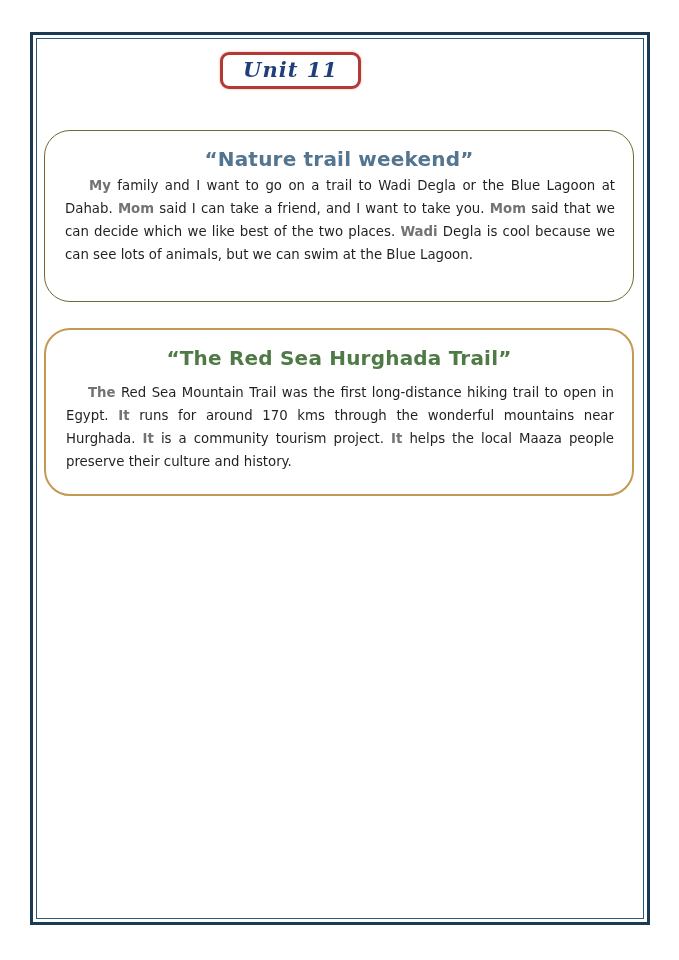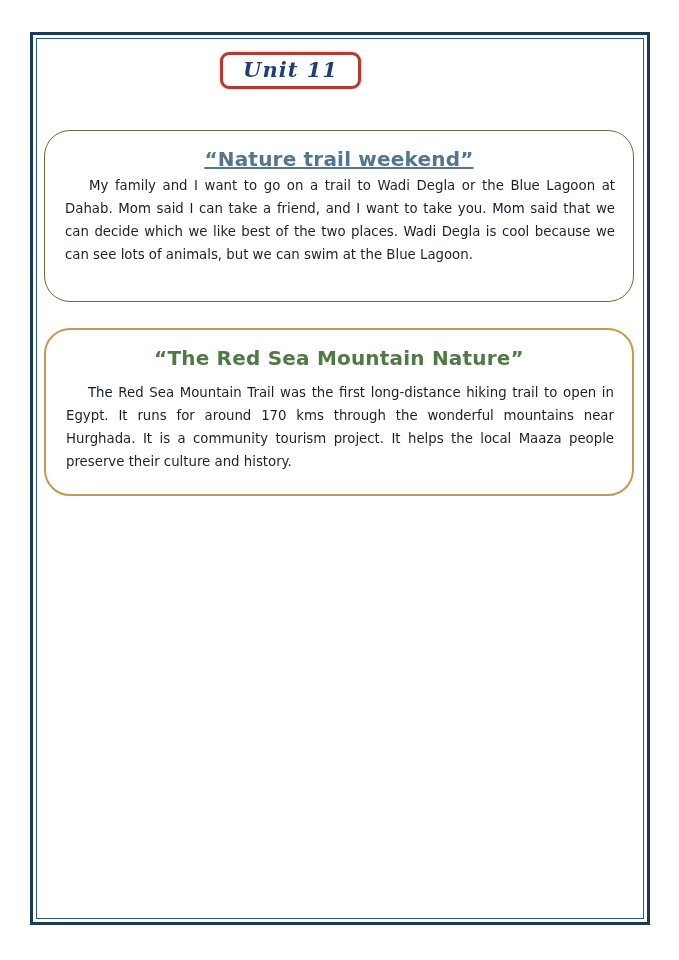--- a/index.html
+++ b/index.html
@@ -87,53 +87,53 @@
   }
 
   .box-heading {
     text-align: center;
     font-family: "DejaVu Sans", sans-serif;
     font-weight: bold;
     font-size: 20px;
     letter-spacing: 0.2px;
     margin: 16px 0 4px 0;
   }
-  .heading-blue { color: #53758f; text-decoration: underline; }
+  .heading-blue { color: #53758f; }
   .heading-green { color: #4f7a46; }
 
   .box-body {
     font-family: "DejaVu Sans", sans-serif;
     font-size: 13.3px;
     line-height: 1.72;
     color: #231f20;
     text-align: justify;
     padding: 0 18px 0 20px;
     margin: 0;
     text-indent: 24px;
   }
   .box-body.no-indent { text-indent: 22px; margin-top: 12px; }
 
   .hl {
-    color: #0f172a;
-    font-weight: normal;
+    color: #737373;
+    font-weight: bold;
   }
 </style>
 </head>
 <body>
 
 <div class="page-frame-outer"></div>
 <div class="page-frame-inner"></div>
 
 <div class="unit-badge-wrap">
   <div class="unit-badge">
     <div class="unit-badge-text">Unit 11</div>
   </div>
 </div>
 
 <div class="story-box box-one">
   <div class="box-heading heading-blue">“Nature trail weekend”</div>
   <p class="box-body"><span class="hl">My</span><span> family and I want to go on a trail to Wadi Degla or the Blue Lagoon at Dahab. </span><span class="hl">Mom</span><span> said I can take a friend, and I want to take you. </span><span class="hl">Mom</span><span> said that we can decide which we like best of the two places. </span><span class="hl">Wadi</span><span> Degla is cool because we can see lots of animals, but we can swim at the Blue Lagoon.</span></p>
 </div>
 
 <div class="story-box box-two">
-  <div class="box-heading heading-green">“The Red Sea Mountain Nature”</div>
+  <div class="box-heading heading-green">“The Red Sea Hurghada Trail”</div>
   <p class="box-body no-indent"><span class="hl">The</span><span> Red Sea Mountain Trail was the first long-distance hiking trail to open in Egypt. </span><span class="hl">It</span><span> runs for around 170 kms through the wonderful mountains near Hurghada. </span><span class="hl">It</span><span> is a community tourism project. </span><span class="hl">It</span><span> helps the local Maaza people preserve their culture and history.</span></p>
 </div>
 
 </body></html>

